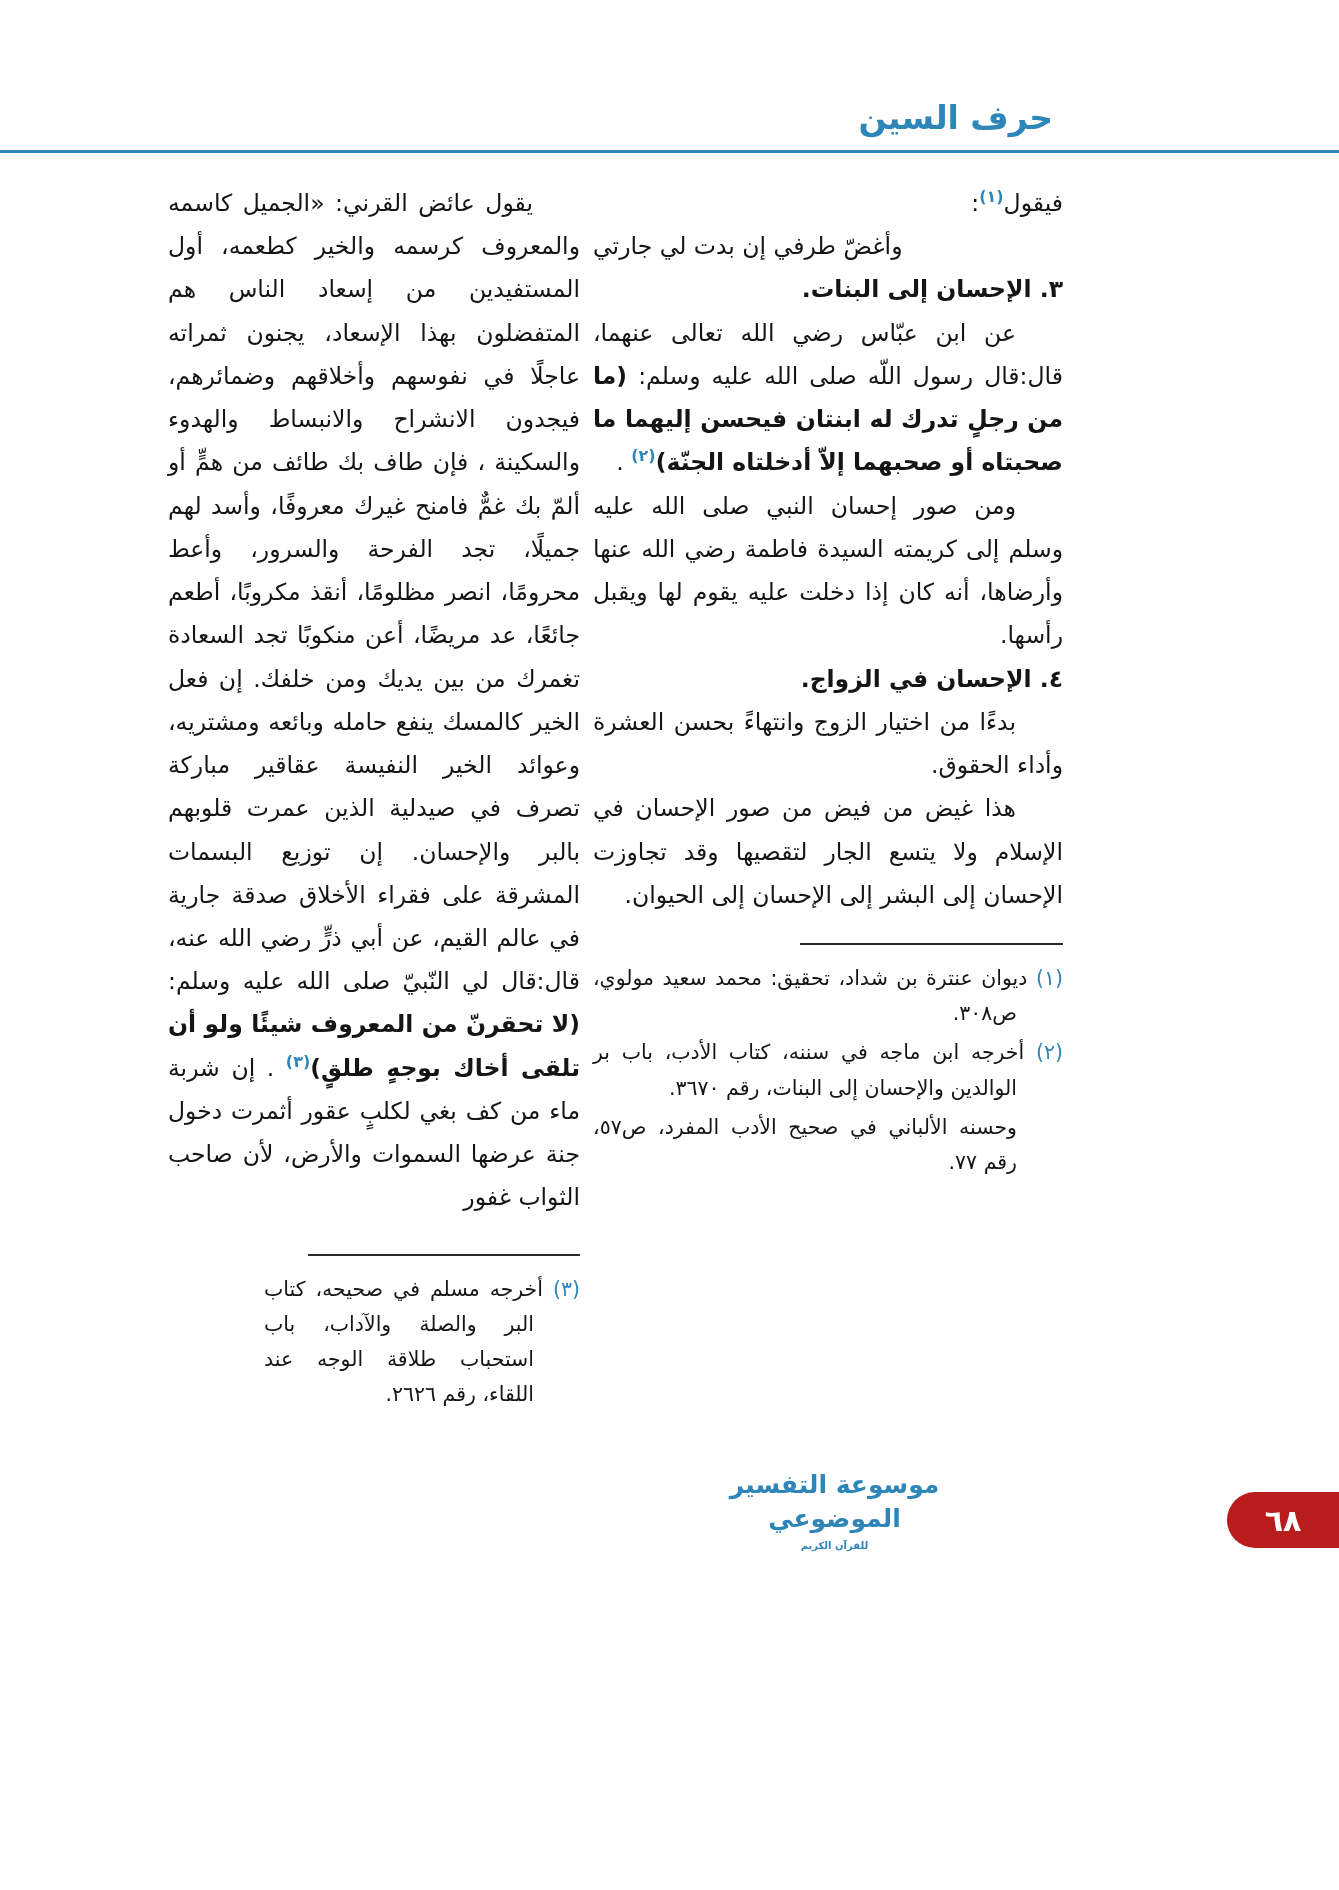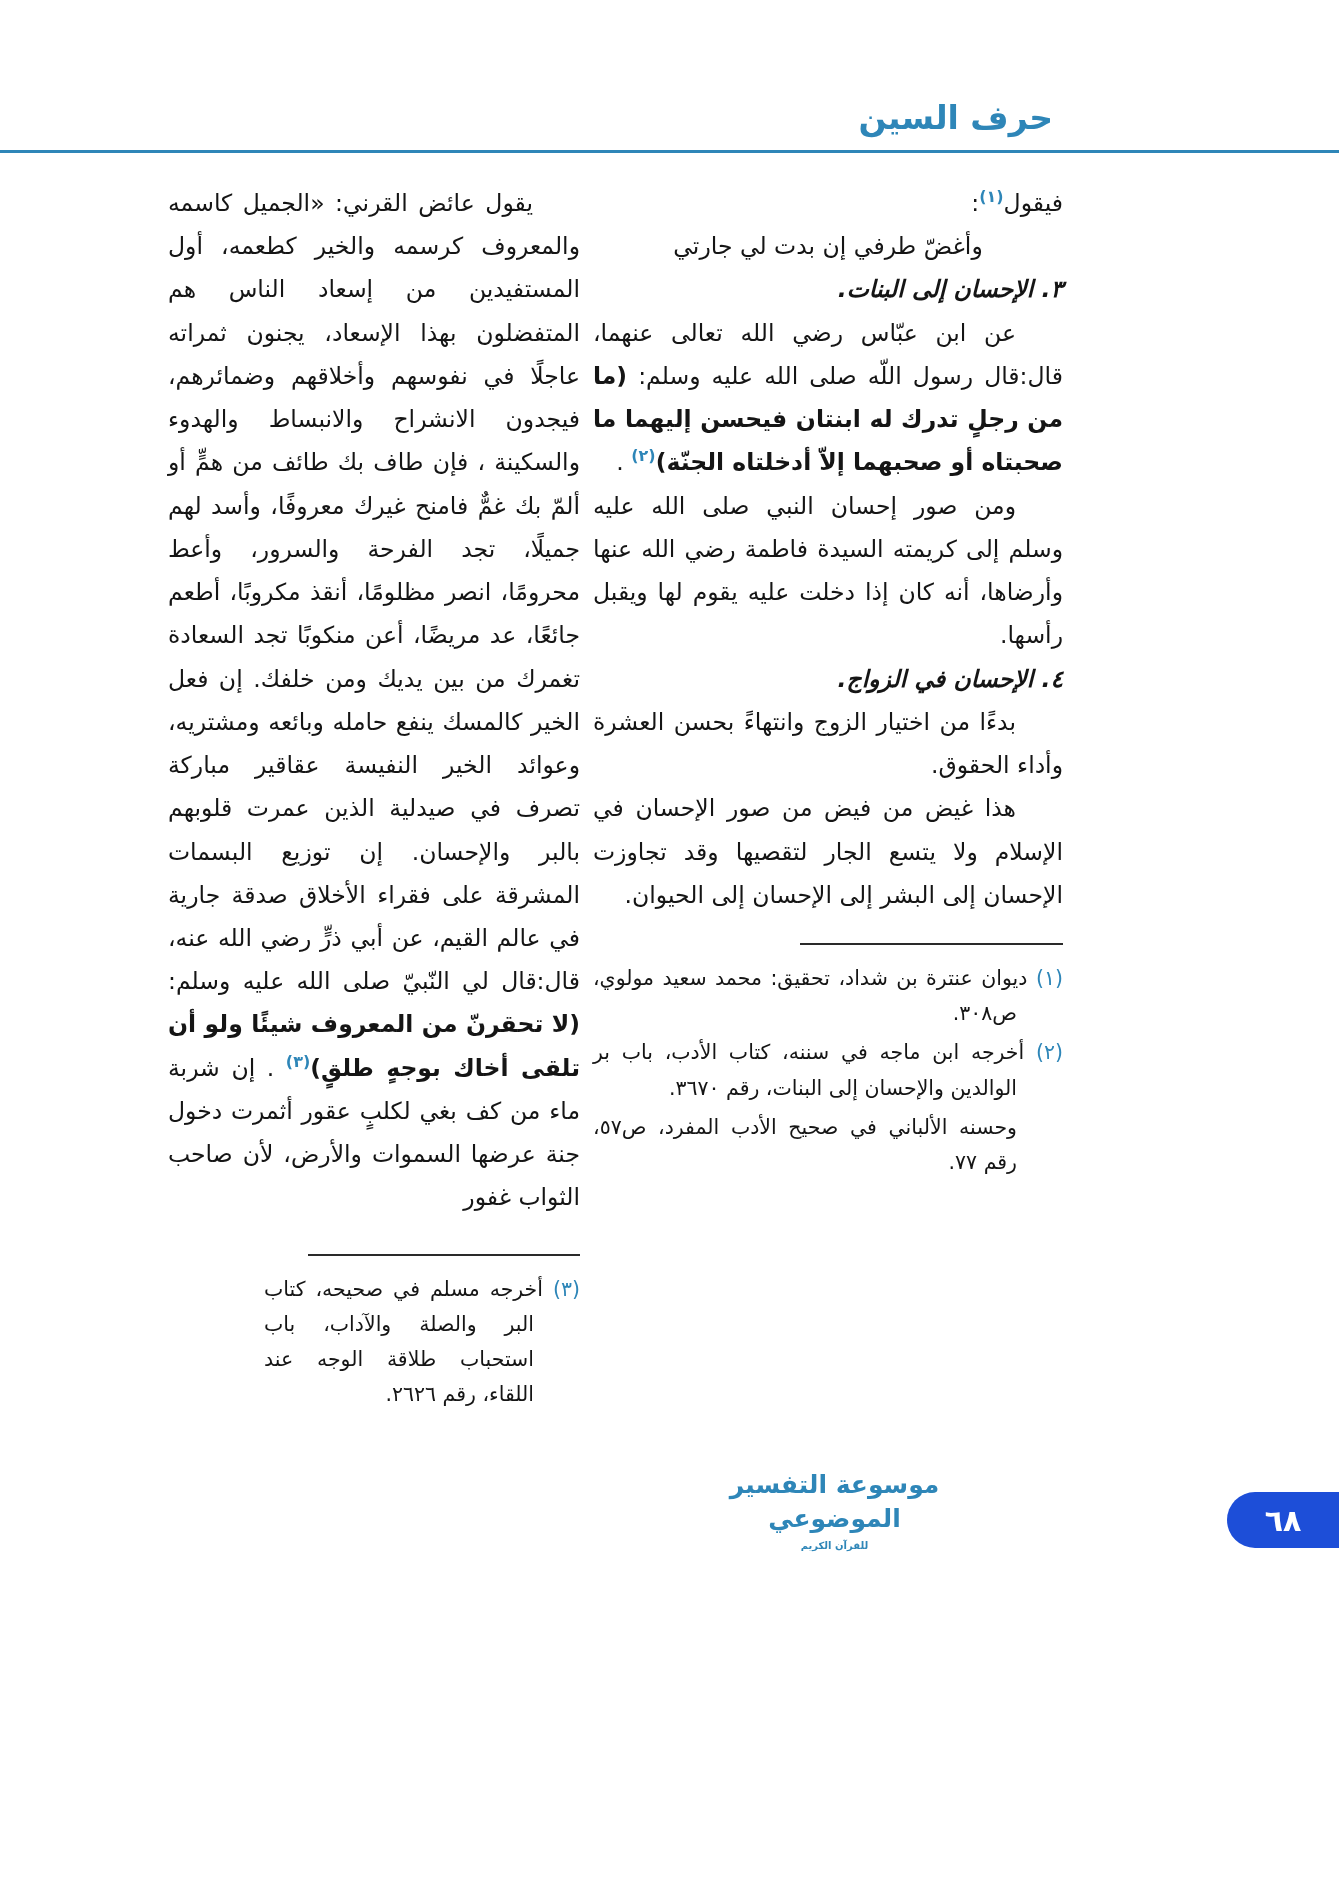--- a/index.html
+++ b/index.html
@@ -39,23 +39,23 @@
     top: 182px;
     font-size: 23.5px;
     line-height: 1.84;
     text-align: justify;
   }
   .col-right { right: 276px; width: 470px; }
   .col-left  { left: 168px;  width: 412px; }
 
   .para { margin: 0; }
   .indent { text-indent: 2em; }
-  .verse { text-align: center; }
+  .verse { text-align: left; }
   .verse2 { text-indent: 3em; }
-  .heading { font-weight: bold; font-style: italic; }
+  .heading { font-weight: bold; }
   .bold { font-weight: bold; }
   .sup {
     color: #2e86b8;
     font-size: 0.68em;
     vertical-align: super;
     font-weight: bold;
   }
 
   
   .fn-sep {
@@ -94,21 +94,21 @@
     font-size: 10px;
     font-weight: bold;
     margin-top: 4px;
   }
   .page-badge {
     position: absolute;
     top: 1492px;
     right: 0;
     width: 112px;
     height: 56px;
-    background: #1d4ed8;
+    background: #b91c1c;
     border-radius: 30px 0 0 30px;
     color: #ffffff;
     display: flex;
     align-items: center;
     justify-content: center;
     font-size: 30px;
     font-weight: bold;
   }
 </style>
 </head>

